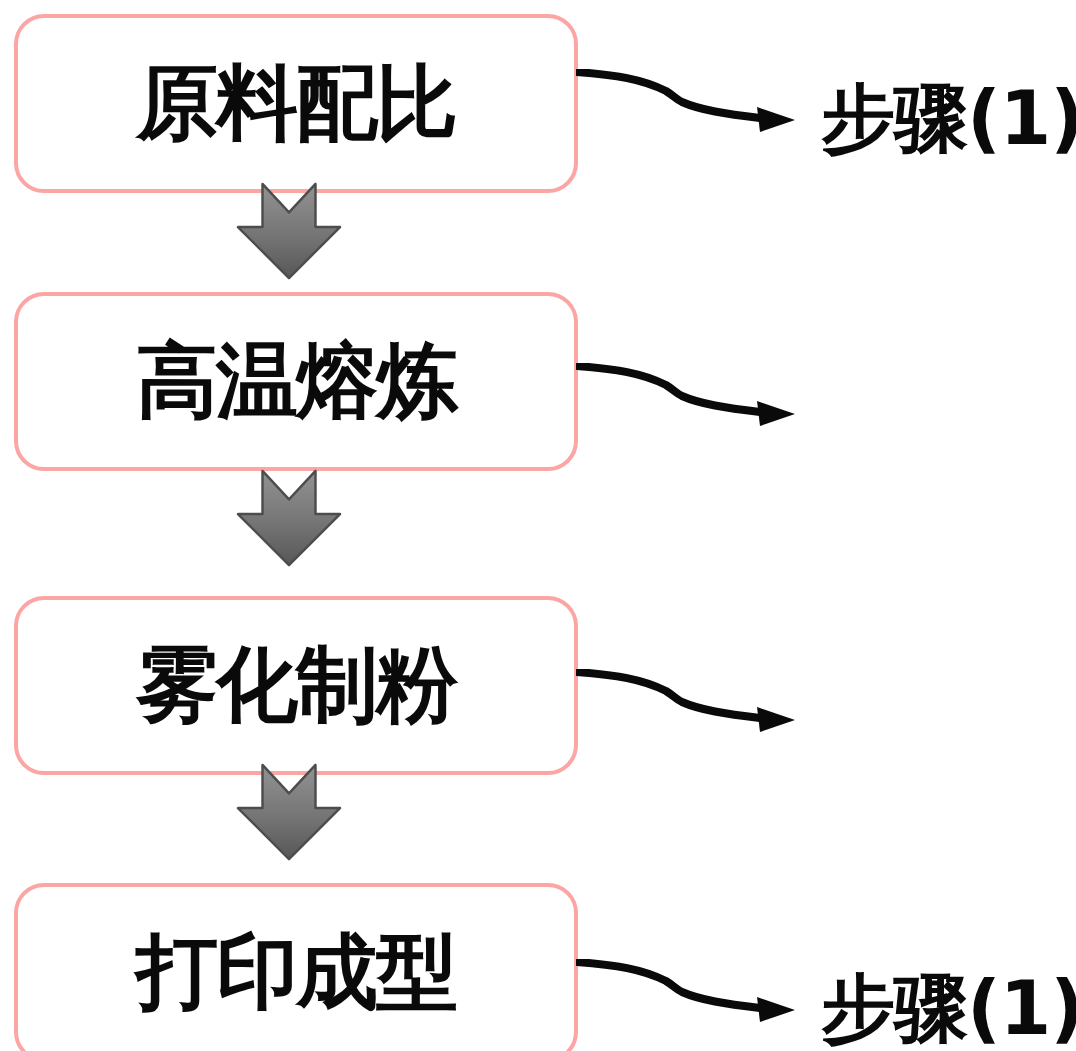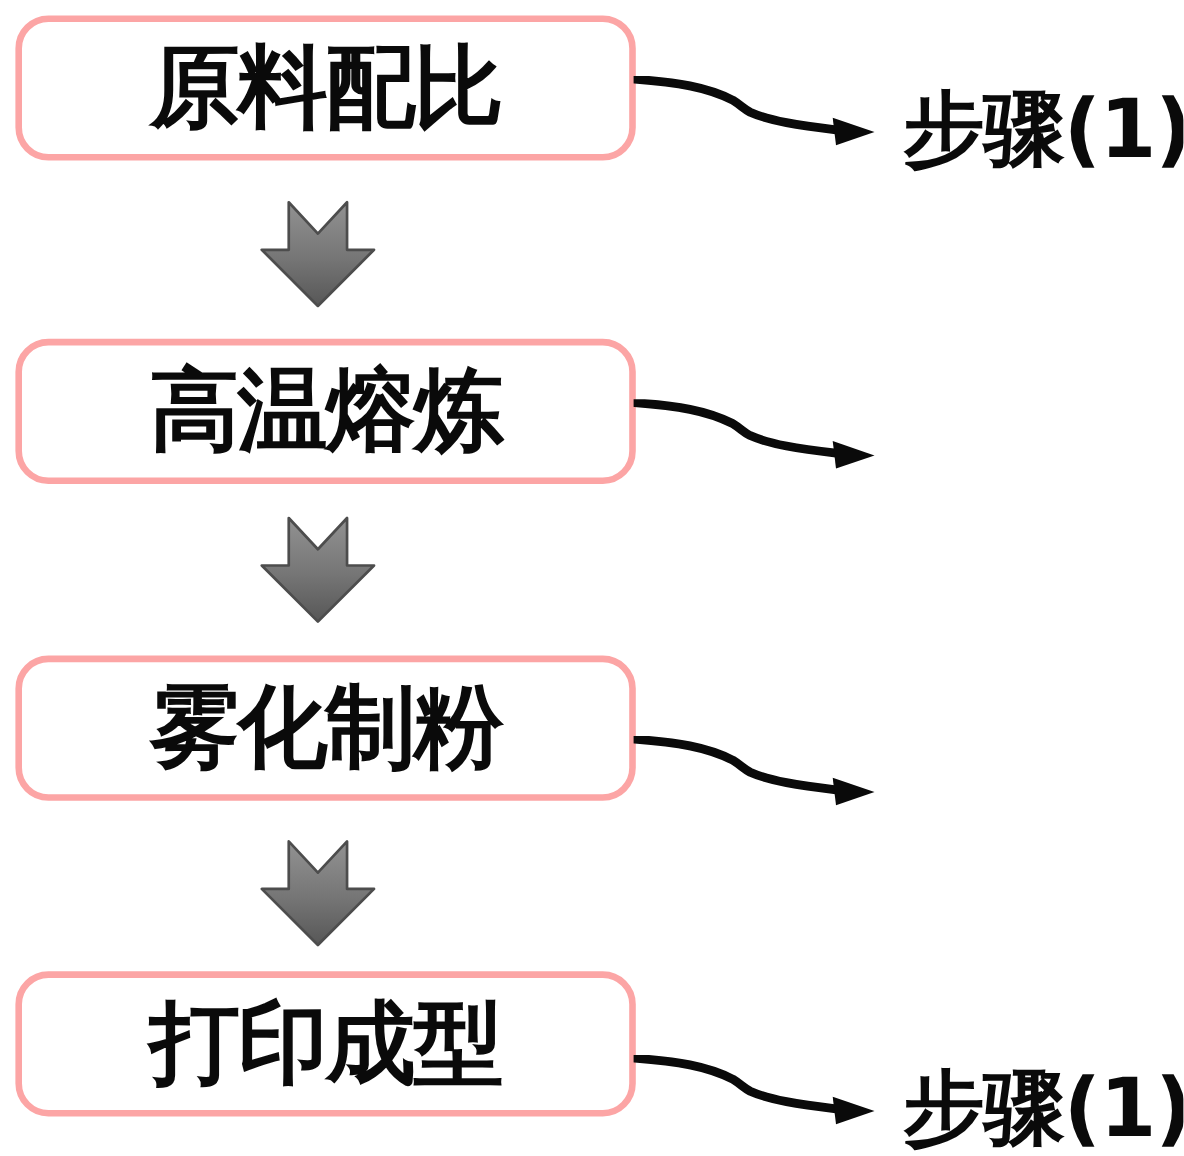--- a/index.html
+++ b/index.html
@@ -12,23 +12,23 @@
     width: 1076px;
     height: 1051px;
     background: #ffffff;
     overflow: hidden;
     font-family: "DejaVu Sans", "Liberation Sans", sans-serif;
   }
   .pbox {
     position: absolute;
     left: 14px;
     width: 564px;
-    height: 132px;
+    height: 179px;
     box-sizing: border-box;
-    border: 6px solid #fca5a5;
+    border: 4px solid #fca5a5;
     border-radius: 30px;
     background: #ffffff;
     display: flex;
     align-items: center;
     justify-content: center;
   }
   .pbox-label {
     font-size: 82px;
     font-weight: 900;
     color: #0a0a0a;
@@ -47,21 +47,21 @@
     position: absolute;
     left: 821px;
     font-size: 74px;
     font-weight: 900;
     color: #0a0a0a;
     line-height: 84px;
     white-space: nowrap;
     letter-spacing: -1px;
   }
   .top-0 { top: 14px; }
-  .top-1 { top: 308px; }
+  .top-1 { top: 292px; }
   .top-2 { top: 596px; }
   .top-3 { top: 883px; }
   .chev-0 { top: 181px; }
   .chev-1 { top: 468px; }
   .chev-2 { top: 762px; }
   .conn-0 { top: 69px; }
   .conn-1 { top: 363px; }
   .conn-2 { top: 669px; }
   .conn-3 { top: 959px; }
   .lbl-0 { top: 76px; }

